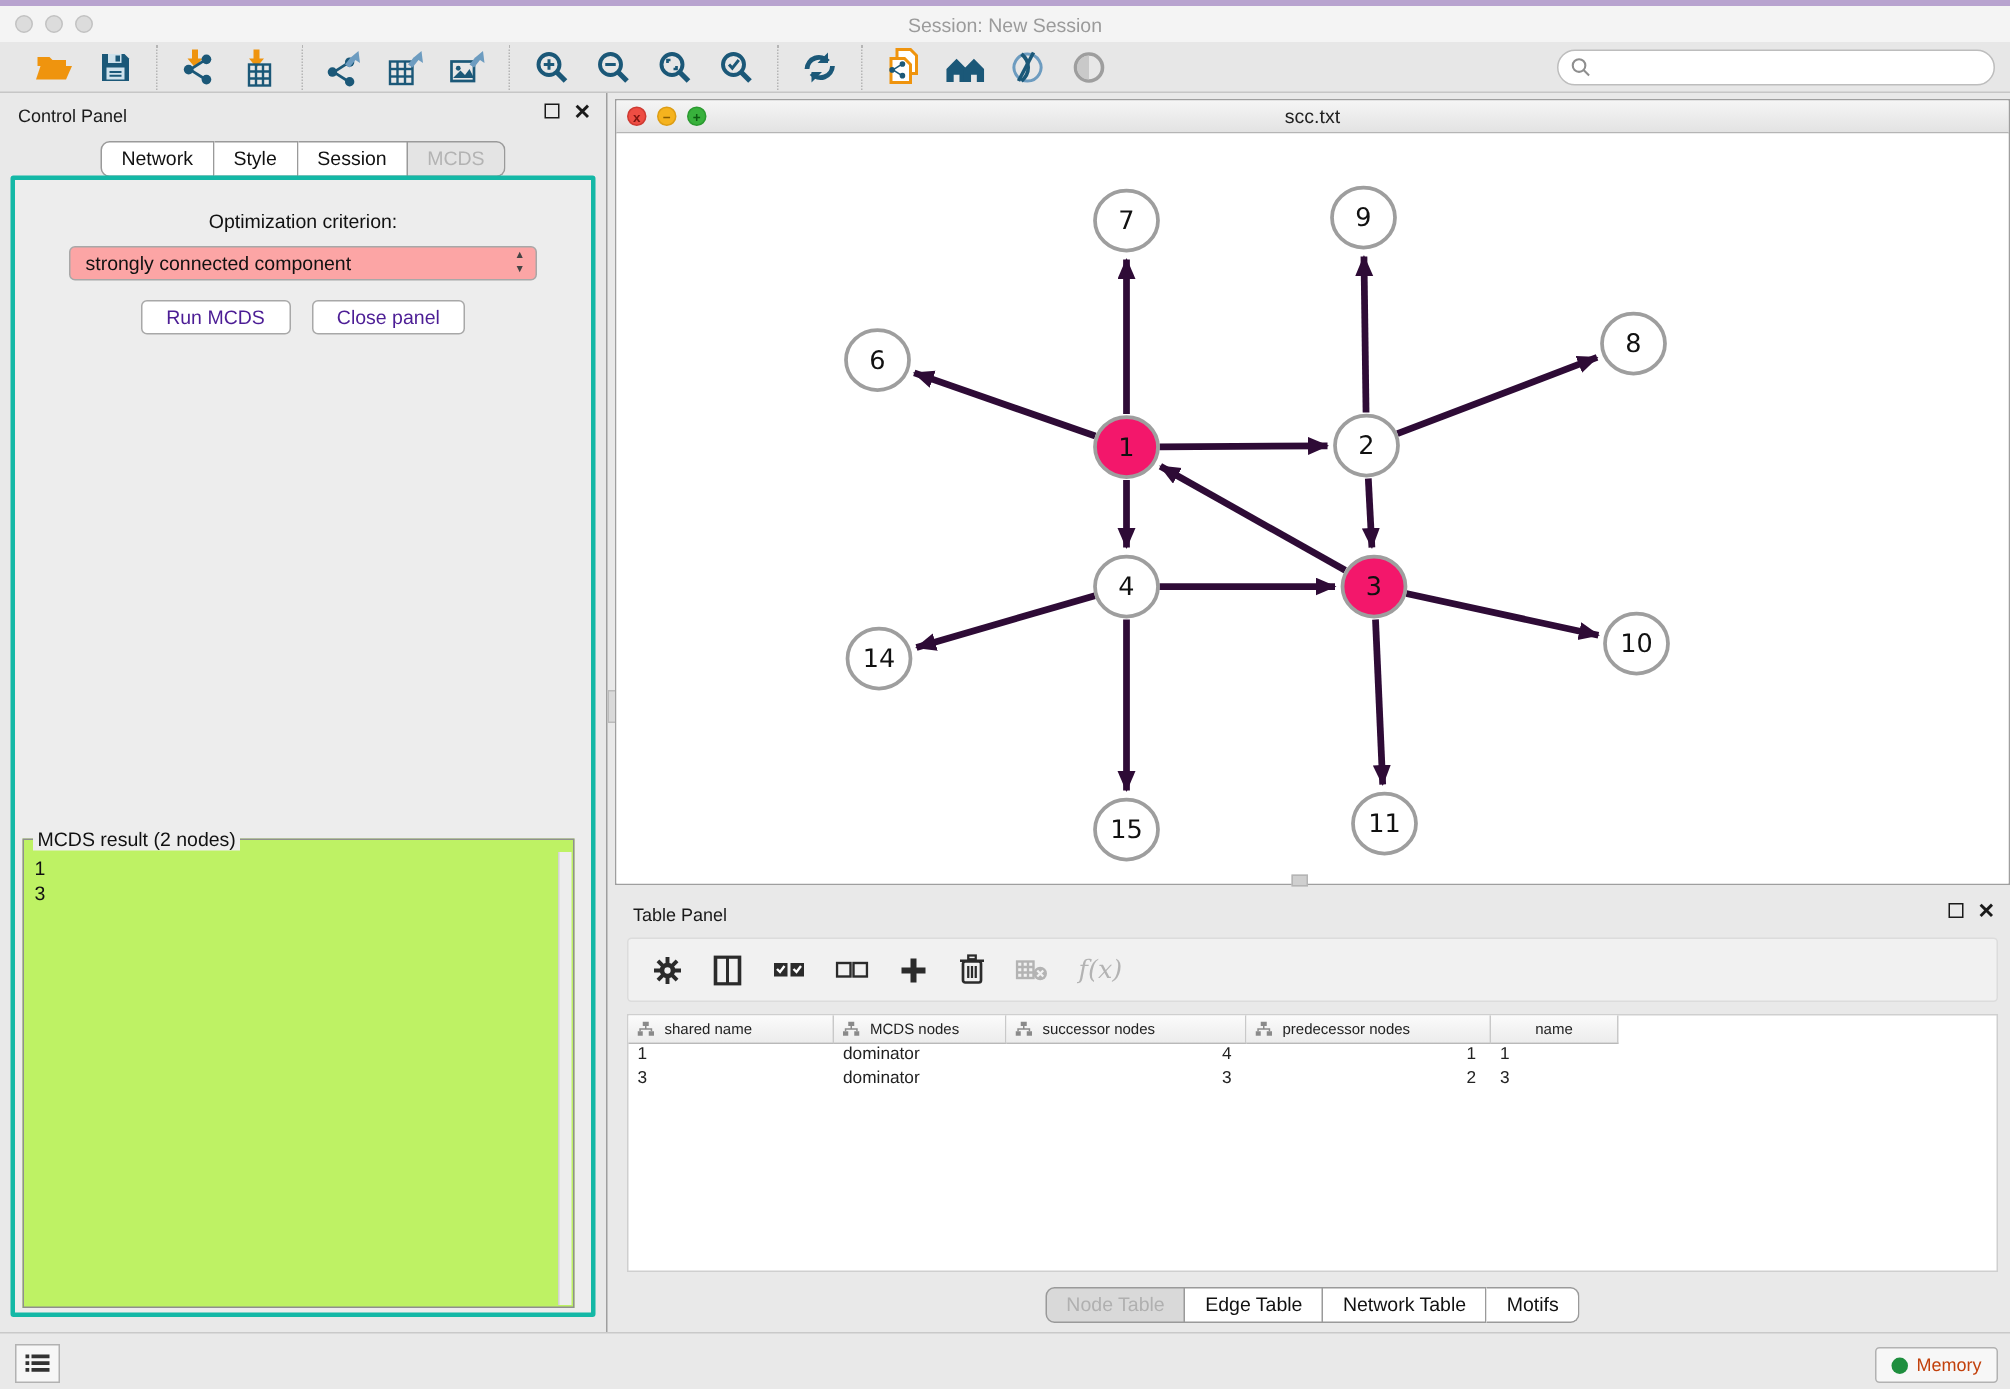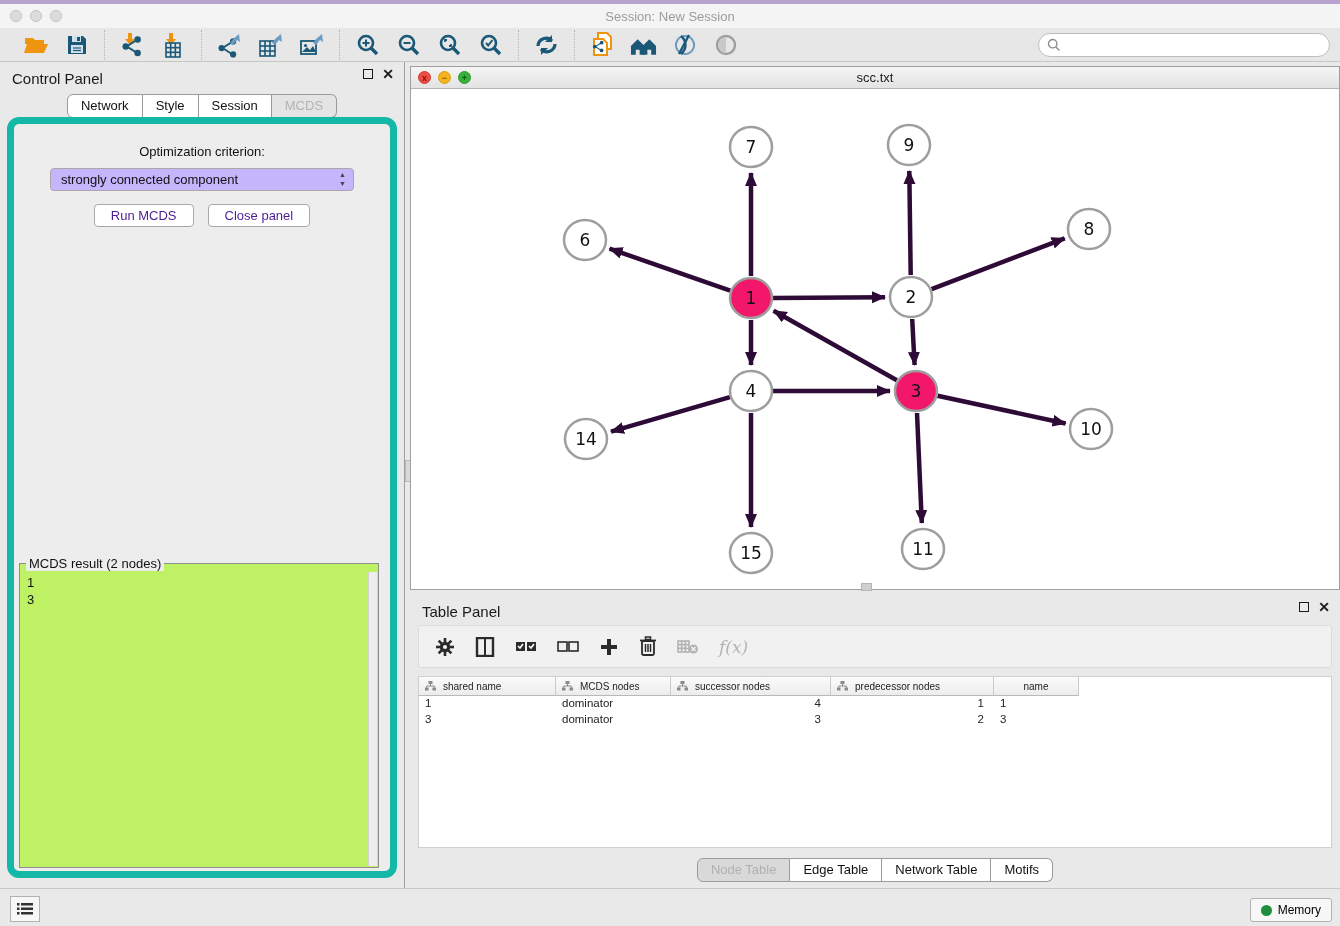--- a/index.html
+++ b/index.html
@@ -19,31 +19,31 @@
   .tb-group + .tb-group { border-left:1px dotted #b5b5b5; }
   .tb-icon { width:27px; height:27px; display:flex; align-items:center; justify-content:center; cursor:default; }
   .tb-icon svg { display:block; }
   .search-box { position:absolute; right:10px; top:5px; width:292px; height:24px; background:#fff; border:1px solid #bdbdbd; border-radius:12px; display:flex; align-items:center; padding-left:8px; }
   .search-box svg { flex:0 0 auto; }
   .search-box input { border:none; outline:none; background:transparent; font-size:12px; margin-left:5px; width:240px; color:#333; }
 
   
   .control-panel { position:absolute; left:0; top:62px; width:404px; height:826px; background:#e9e9e9; }
   .panel-head { position:relative; height:30px; }
-  .panel-head .p-title { position:absolute; left:12px; top:8px; font-size:15px; color:#1a1a1a; }
+  .panel-head .p-title { position:absolute; left:12px; top:8px; font-size:12px; color:#1a1a1a; }
   .head-btns { position:absolute; right:10px; top:7px; display:flex; gap:9px; align-items:center; }
   .float-btn { width:10px; height:10px; border:1.5px solid #1a1a1a; display:inline-block; }
   .close-btn { font-size:14px; font-weight:bold; color:#1a1a1a; line-height:10px; }
   .cp-tabs { position:absolute; left:0; right:0; top:32px; display:flex; justify-content:center; }
   .tab-seg { font-size:13px; padding:3px 13px 4px; background:#fff; border:1px solid #9a9a9a; border-left:none; color:#111; }
   .tab-seg:first-child { border-left:1px solid #9a9a9a; border-radius:6px 0 0 6px; }
   .tab-seg.seg-active { background:#e4e4e4; color:#b3b3b3; border-radius:0 6px 6px 0; }
-  .cp-body { position:absolute; left:7px; right:7px; top:55px; bottom:10px; background:#ededed; border:7px solid #14b8a6; border-radius:12px; }
+  .cp-body { position:absolute; left:7px; right:7px; top:55px; bottom:10px; background:#ededed; border:3px solid #14b8a6; border-radius:2px; }
   .opt-label { text-align:center; margin-top:20px; font-size:13px; color:#111; }
-  .dropdown { position:relative; margin:9px 36px 0; height:23px; background:#c4b5fd; border:1px solid #a8a8a8; border-radius:4px; font-size:13px; color:#111; display:flex; align-items:center; padding-left:10px; }
+  .dropdown { position:relative; margin:9px 36px 0; height:23px; background:#fca5a5; border:1px solid #a8a8a8; border-radius:4px; font-size:13px; color:#111; display:flex; align-items:center; padding-left:10px; }
   .dd-stepper { position:absolute; right:7px; top:1px; display:flex; flex-direction:column; line-height:9px; font-size:7px; color:#444; }
   .btn-row { display:flex; justify-content:center; gap:14px; margin-top:13px; }
   .push-btn { background:#fff; border:1px solid #a8a8a8; border-radius:4px; font-size:13px; color:#4c1d95; padding:3px 16px; font-family:"Liberation Sans",sans-serif; }
   .result-fs { position:absolute; left:5px; right:11px; top:432px; bottom:3px; border:1px solid #8f8f8f; background:#bef264; }
   .result-fs legend { font-size:13px; color:#111; margin-left:6px; padding:0 3px; background:#ededed; }
   .result-lines { position:absolute; left:0; top:0; right:10px; bottom:0; font-size:13px; color:#111; padding:3px 0 0 7px; line-height:17px; white-space:pre; }
   .result-scroll { position:absolute; right:1px; top:1px; bottom:1px; width:9px; background:#ededed; border-left:1px solid #d2d2d2; }
 
   .v-divider { position:absolute; left:404px; top:62px; width:6px; height:826px; background:#e9e9e9; border-left:1px solid #9f9f9f; }
   .v-grip { position:absolute; left:0px; top:398px; width:6px; height:22px; background:#d9d9d9; border:1px solid #bbb; }
@@ -73,21 +73,21 @@
   .tbl-row { display:flex; height:16px; font-size:11.5px; color:#222; }
   .td { overflow:hidden; white-space:nowrap; padding:1px 4px 0 6px; }
   .td.num { text-align:right; padding-right:10px; }
   .tbl-tabs { position:absolute; left:0; right:0; top:263px; display:flex; justify-content:center; }
   .tbl-tabs .tab-seg.seg-active { background:#d9d9d9; color:#b0b0b0; border-radius:6px 0 0 6px; }
   .tbl-tabs .tab-seg:last-child { border-radius:0 6px 6px 0; }
 
   
   .statusbar { position:absolute; left:0; top:888px; width:1340px; height:38px; background:#e9e9e9; border-top:1px solid #c9c9c9; }
   .list-btn { position:absolute; left:10px; top:7px; width:30px; height:26px; background:#f7f7f7; border:1px solid #b2b2b2; display:flex; align-items:center; justify-content:center; }
-  .memory-btn { position:absolute; right:8px; top:9px; height:24px; background:#f7f7f7; border:1px solid #b2b2b2; border-radius:3px; display:flex; align-items:center; gap:6px; padding:0 10px; font-size:12px; color:#000000; }
+  .memory-btn { position:absolute; right:8px; top:9px; height:24px; background:#f7f7f7; border:1px solid #b2b2b2; border-radius:3px; display:flex; align-items:center; gap:6px; padding:0 10px; font-size:12px; color:#c2410c; }
   .mem-dot { width:11px; height:11px; border-radius:50%; background:#1e8e3e; }
 </style>
 </head>
 <body>
 
 <div class="top-accent"></div>
 <div class="titlebar">
   <div class="traffic">
     <span class="dot"></span>
     <span class="dot"></span>

